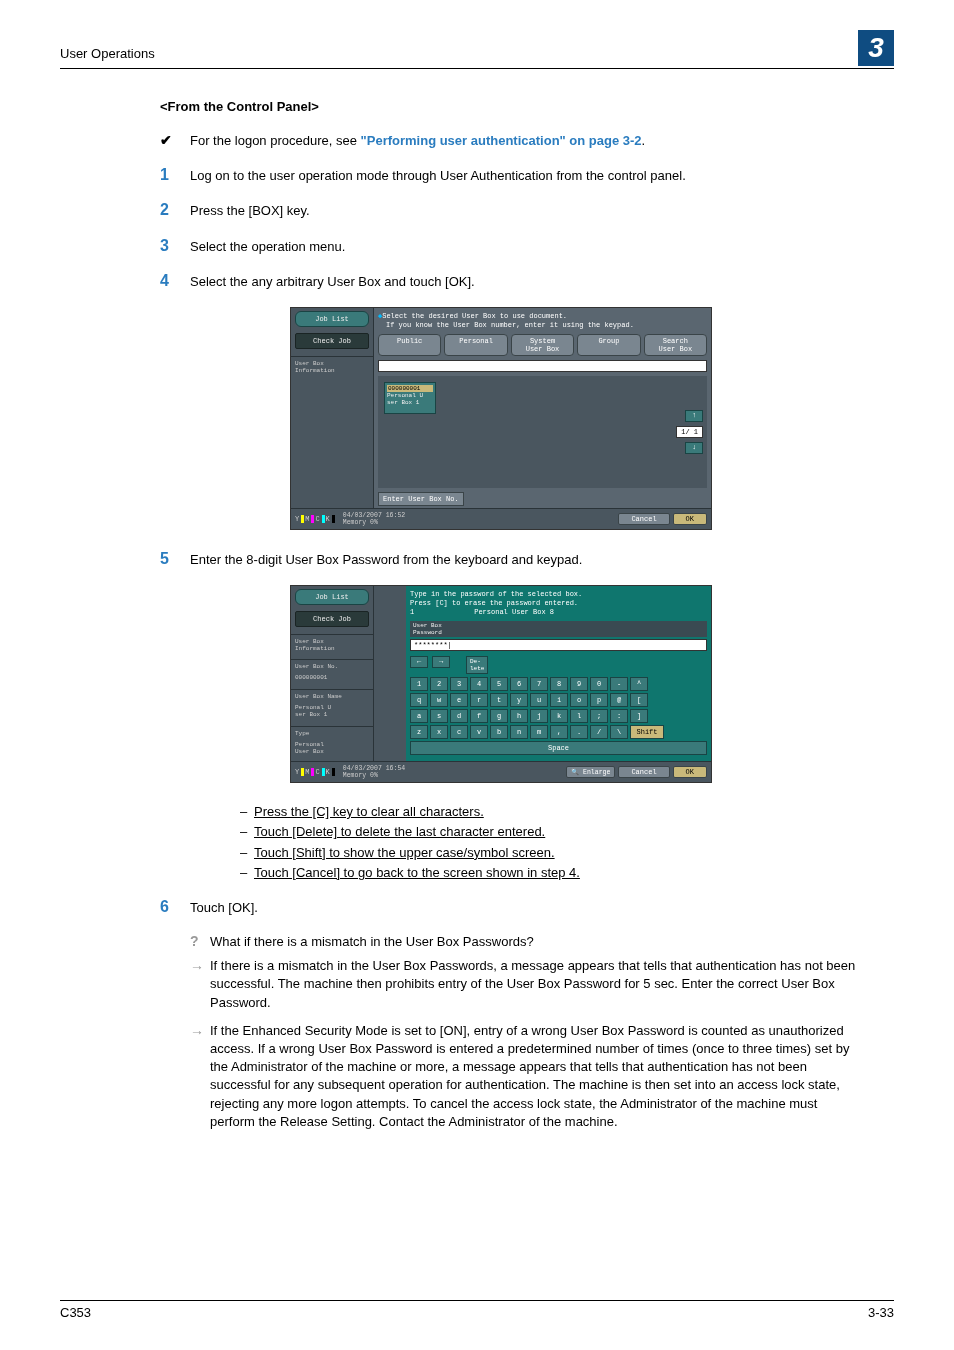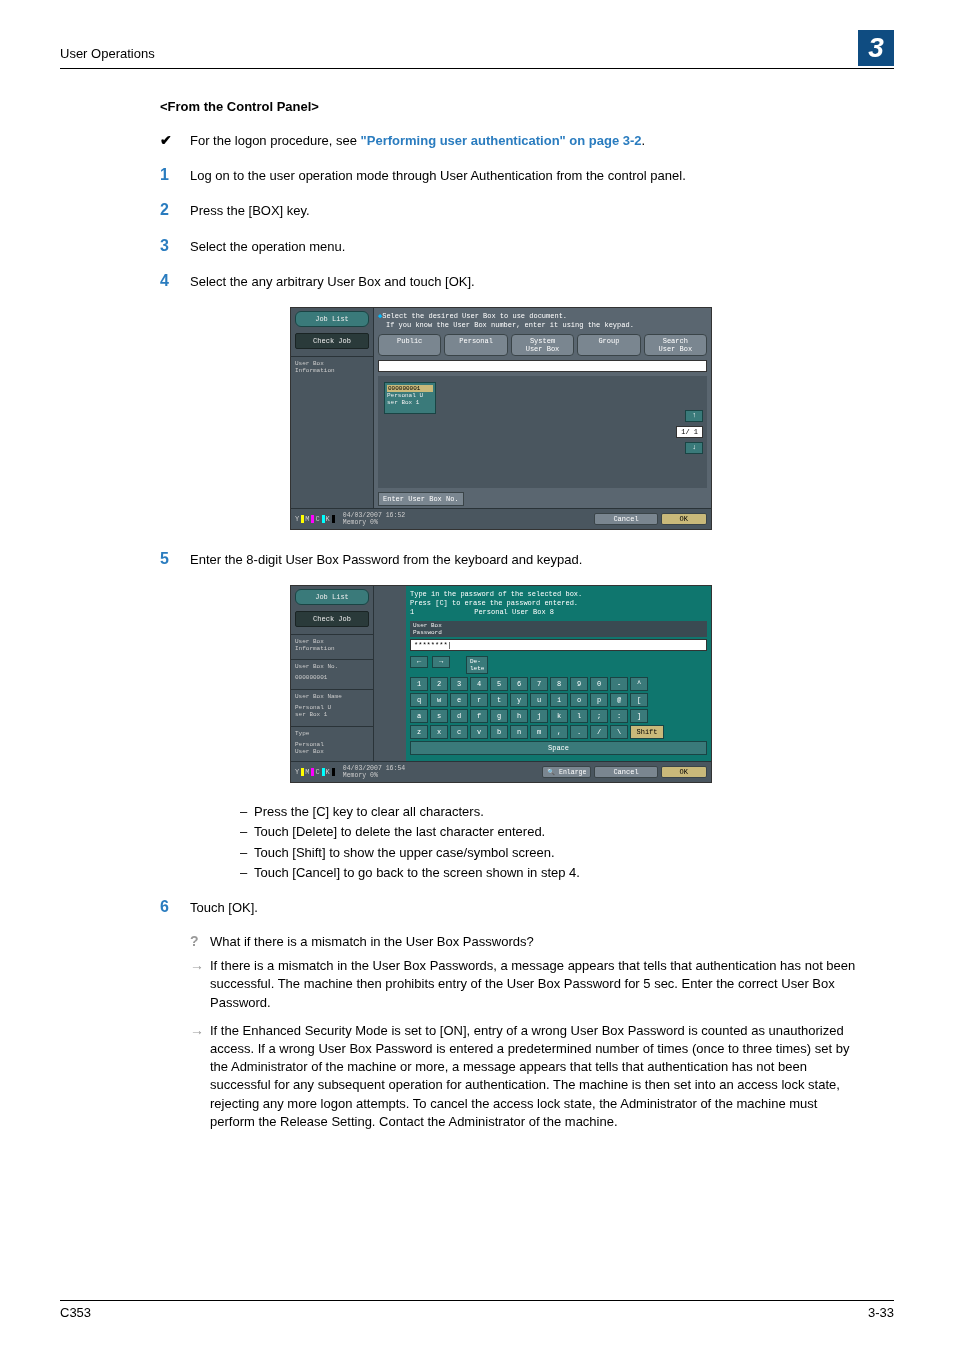--- a/index.html
+++ b/index.html
@@ -206,21 +206,21 @@
     align-items: flex-end;
     font-size: 7px;
     color: #ccc;
   }
   .ymck-bar { display: inline-block; width: 3px; height: 8px; margin-left: 1px; }
   .y { background: #ff0; }
   .m { background: #f0f; }
   .c { background: #0ff; }
   .k { background: #000; }
   .ss-datetime { color: #ccc; font-size: 6.5px; margin-left: 8px; flex: 1; }
-  .ss-action { background: #7a8690; border: 1px solid #3a4448; color: #fff; padding: 1px 18px; margin-left: 3px; font-size: 7px; border-radius: 2px; }
+  .ss-action { background: #7a8690; border: 1px solid #3a4448; color: #fff; padding: 1px 12px; margin-left: 3px; font-size: 7px; border-radius: 2px; }
   .ss-action-ok { background: #c9b97a; color: #000; }
   .kb-area {
     padding: 4px;
     background: #0f766e;
     margin-left: 32px;
   }
   .kb-label-strip {
     background: #3a4a52;
     color: #eee;
     font-size: 6px;
@@ -264,20 +264,21 @@
     margin-left: 40px;
     margin-top: 6px;
     margin-bottom: 16px;
   }
   .notes li {
     list-style: none;
     position: relative;
     padding-left: 14px;
     line-height: 1.4;
     margin-bottom: 2px;
+    text-decoration: underline;
   }
   .notes li::before {
     content: "–";
     position: absolute;
     left: 0;
   }
   .qa-block {
     margin-left: 30px;
     margin-top: 4px;
   }

